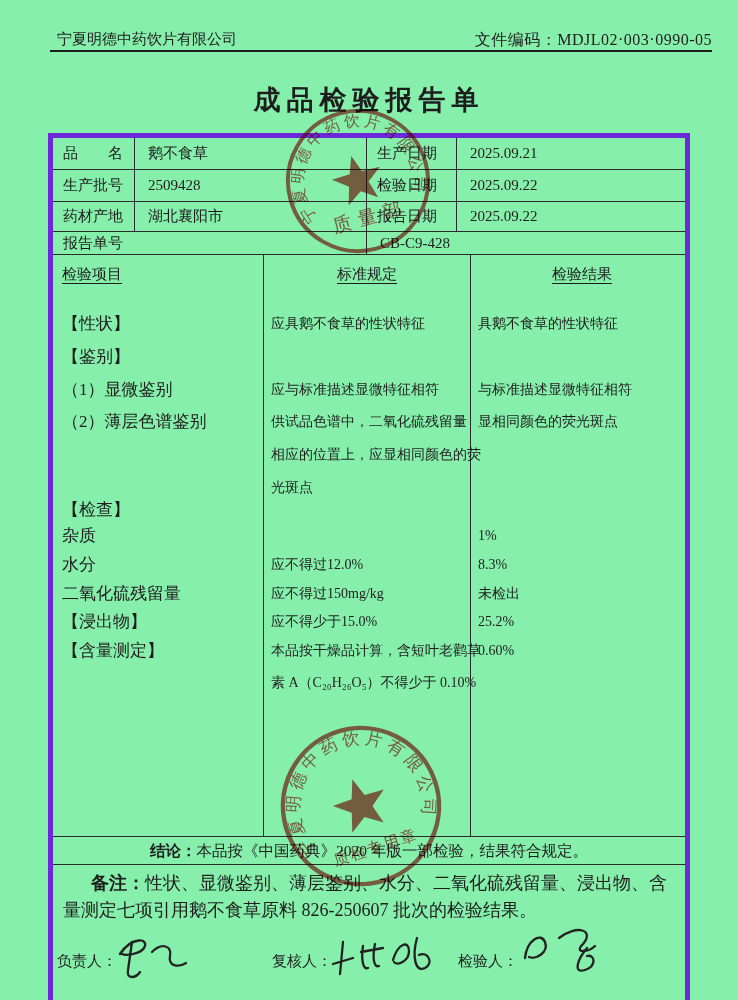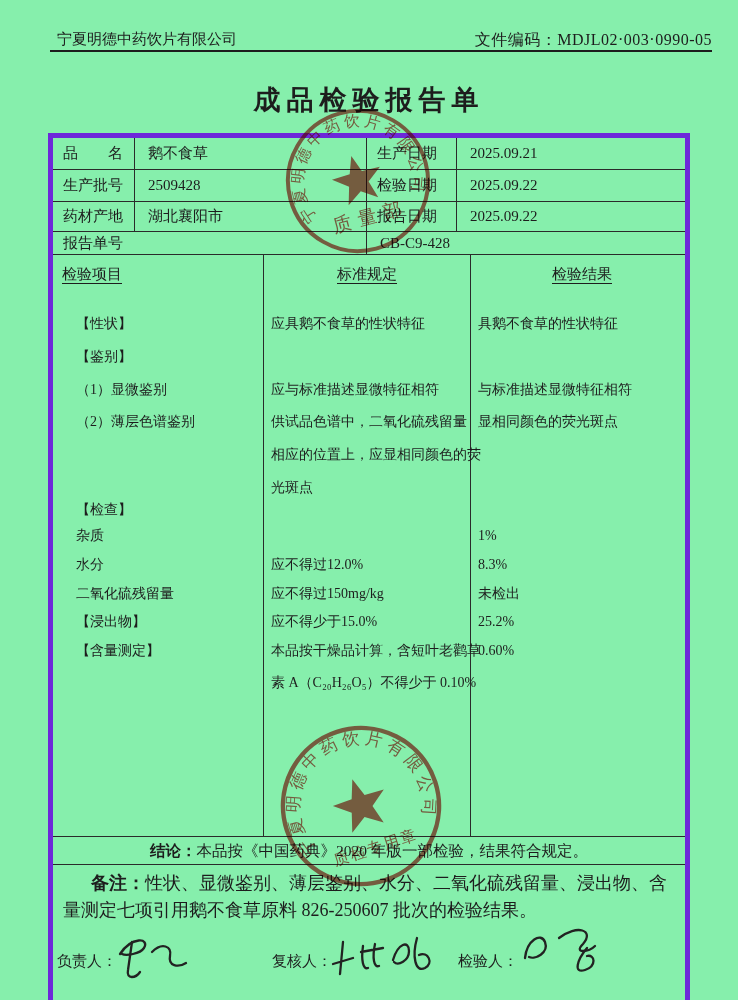--- a/index.html
+++ b/index.html
@@ -36,21 +36,21 @@
   .insp{position:absolute;left:0;right:0;top:117px;height:582px;border-bottom:1px solid #2a2a2a;box-sizing:border-box;}
   .insp .div1{position:absolute;left:210px;top:0;bottom:0;border-right:1px solid #2a2a2a;}
   .insp .div2{position:absolute;left:417px;top:0;bottom:0;border-right:1px solid #2a2a2a;}
   .insp-head{position:absolute;top:8px;height:22px;line-height:22px;}
   .ih-item{left:9px;width:195px;text-align:left;}
   .ih-std{left:211px;width:206px;text-align:center;}
   .ih-res{left:418px;width:222px;text-align:center;}
   .insp-head span{text-decoration:underline;text-underline-offset:4px;}
   .insp-line{position:absolute;left:0;right:0;height:22px;line-height:22px;font-size:14px;}
   .insp-cell{position:absolute;top:0;white-space:nowrap;}
-  .insp-cell.item{left:23px;width:198px;font-size:14px;}
+  .insp-cell.item{left:9px;width:198px;font-size:17px;}
   .insp-cell.std{left:218px;width:198px;}
   .insp-cell.result{left:425px;width:212px;}
   
   .concl{top:699px;height:28px;line-height:28px;text-align:center;font-size:15.5px;}
   .concl b{font-weight:bold;}
   .remark{position:absolute;left:0;right:0;top:727px;bottom:0;box-sizing:border-box;
     padding:5px 10px 0 10px;font-size:18px;line-height:27px;text-align:left;}
   .remark .body{display:inline;}
   .remark p{margin:0;text-indent:28px;}
   .remark b{font-weight:bold;}

